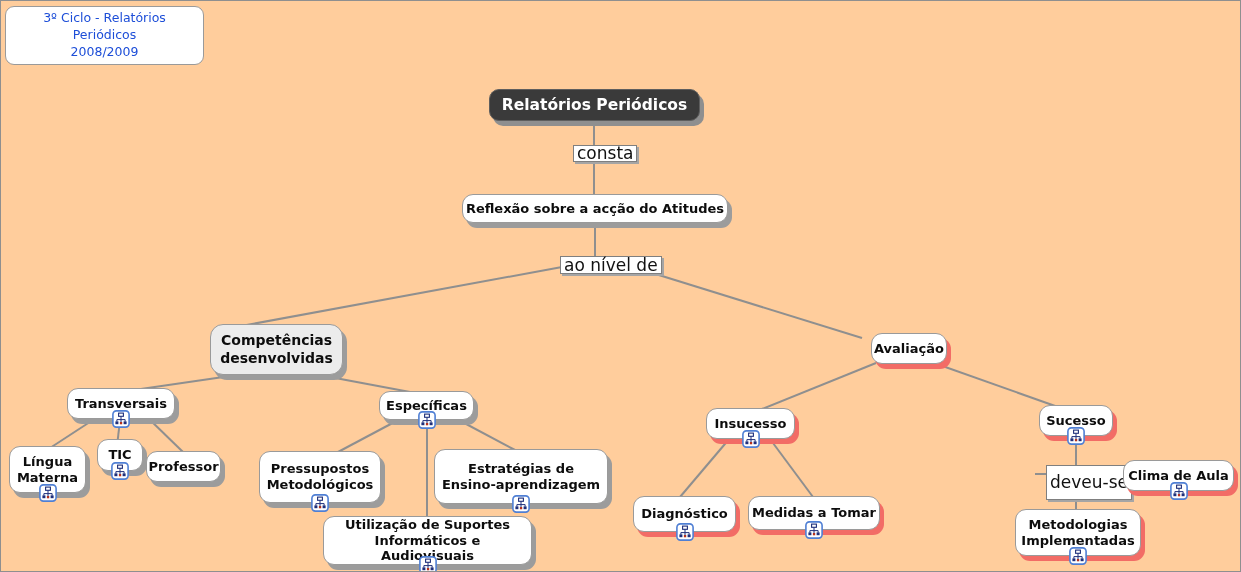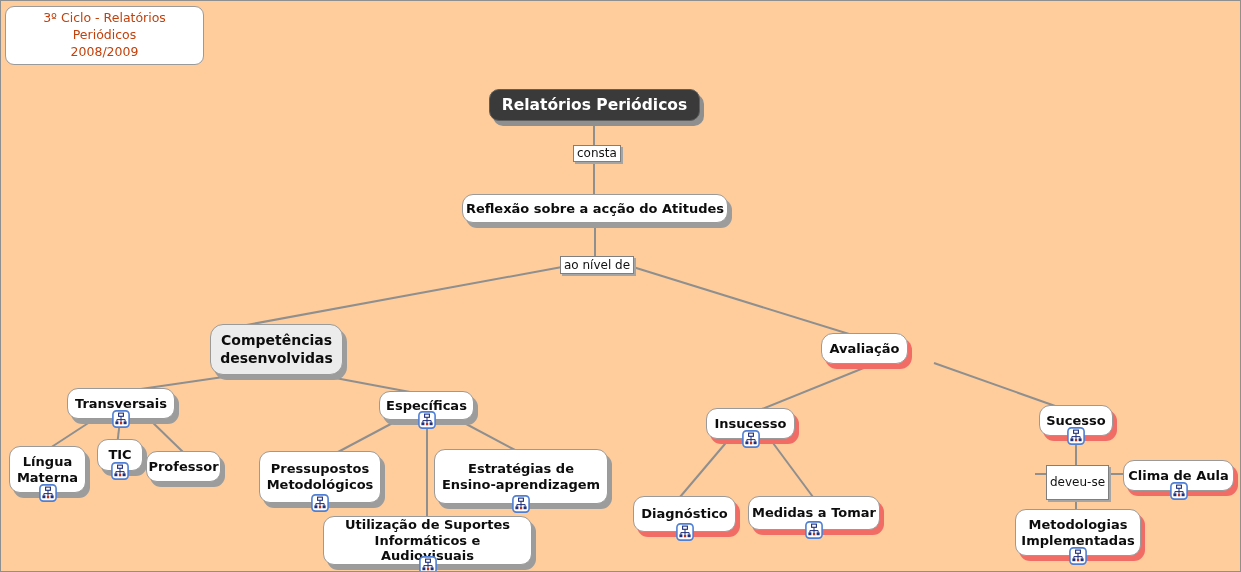--- a/index.html
+++ b/index.html
@@ -38,33 +38,33 @@
   .node.grayfill .nlabel{font-size:14px;}
   .res-icon{
     position:absolute;left:50%;bottom:-10px;transform:translateX(-50%);
     width:18px;height:18px;line-height:0;cursor:pointer;
   }
   .lphrase{
     position:absolute;z-index:2;
     background:#ffffff;
     border:1.4px solid #7f7f7f;
     box-shadow:2px 2px 0 0 #A5A5A5;
-    font-size:12px;color:#111;
+    font-size:17px;color:#111;
     padding:0 3px 1px 3px;
     white-space:nowrap;
     display:flex;align-items:center;justify-content:center;
     box-sizing:border-box;
   }
   .legend{
     position:absolute;z-index:2;left:4px;top:5px;width:199px;
     background:#ffffff;
     border:1.5px solid #9a9a9a;
     border-radius:9px;
     padding:3px 16px;
-    font-size:12.5px;color:#c2410c;line-height:1.35;
+    font-size:12.5px;color:#1d4ed8;line-height:1.35;
     text-align:center;white-space:pre-line;
     box-sizing:border-box;
   }
 </style>
 </head>
 <body>
 
 <div id="canvas">
 
   <svg id="wires" width="1241" height="572">
@@ -197,21 +197,21 @@
     <span class="res-icon"><svg width="18" height="18" viewBox="0 0 18 18">
           <rect x="0.9" y="0.9" width="16.2" height="16.2" rx="3.5" fill="#ffffff" stroke="#4F7FD4" stroke-width="1.6"></rect>
           <rect x="6.6" y="3.1" width="4.8" height="3.2" fill="#ffffff" stroke="#1E2F7B" stroke-width="1.1"></rect>
           <path d="M9 6.3 V9.6 M4.9 9.6 H13.1 M4.9 9.6 V11.6 M13.1 9.6 V11.6 M9 9.6 V12" stroke="#1E2F7B" stroke-width="1" fill="none"></path>
           <rect x="3.4" y="11.4" width="3" height="2.8" fill="#1E2F7B"></rect>
           <rect x="11.6" y="11.4" width="3" height="2.8" fill="#1E2F7B"></rect>
           <rect x="7.9" y="12" width="2.3" height="2.3" fill="#B3301E"></rect>
         </svg></span>
   </div>
 
-  <div class="node red" style="left:820px;top:332px;width:87px;height:31px;border-radius:12px;">
+  <div class="node red" style="left:870px;top:332px;width:76px;height:31px;">
     <span class="nlabel">Avaliação</span>
   </div>
 
   <div class="node red" style="left:705px;top:407px;width:89px;height:31px;">
     <span class="nlabel">Insucesso</span>
     <span class="res-icon"><svg width="18" height="18" viewBox="0 0 18 18">
           <rect x="0.9" y="0.9" width="16.2" height="16.2" rx="3.5" fill="#ffffff" stroke="#4F7FD4" stroke-width="1.6"></rect>
           <rect x="6.6" y="3.1" width="4.8" height="3.2" fill="#ffffff" stroke="#1E2F7B" stroke-width="1.1"></rect>
           <path d="M9 6.3 V9.6 M4.9 9.6 H13.1 M4.9 9.6 V11.6 M13.1 9.6 V11.6 M9 9.6 V12" stroke="#1E2F7B" stroke-width="1" fill="none"></path>
           <rect x="3.4" y="11.4" width="3" height="2.8" fill="#1E2F7B"></rect>

